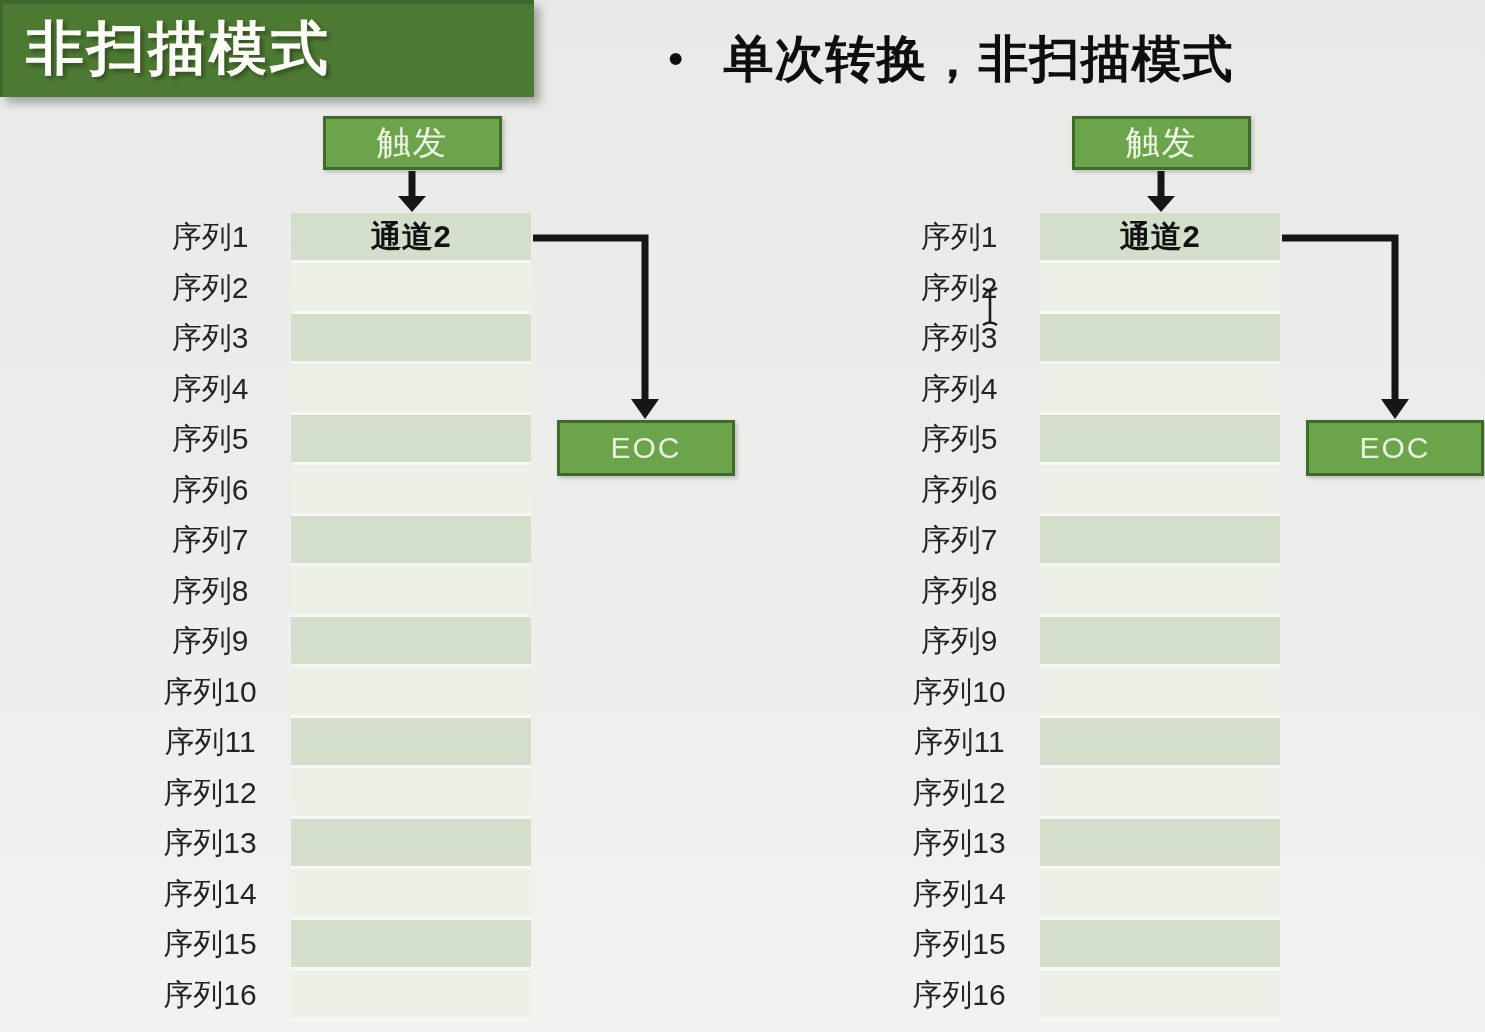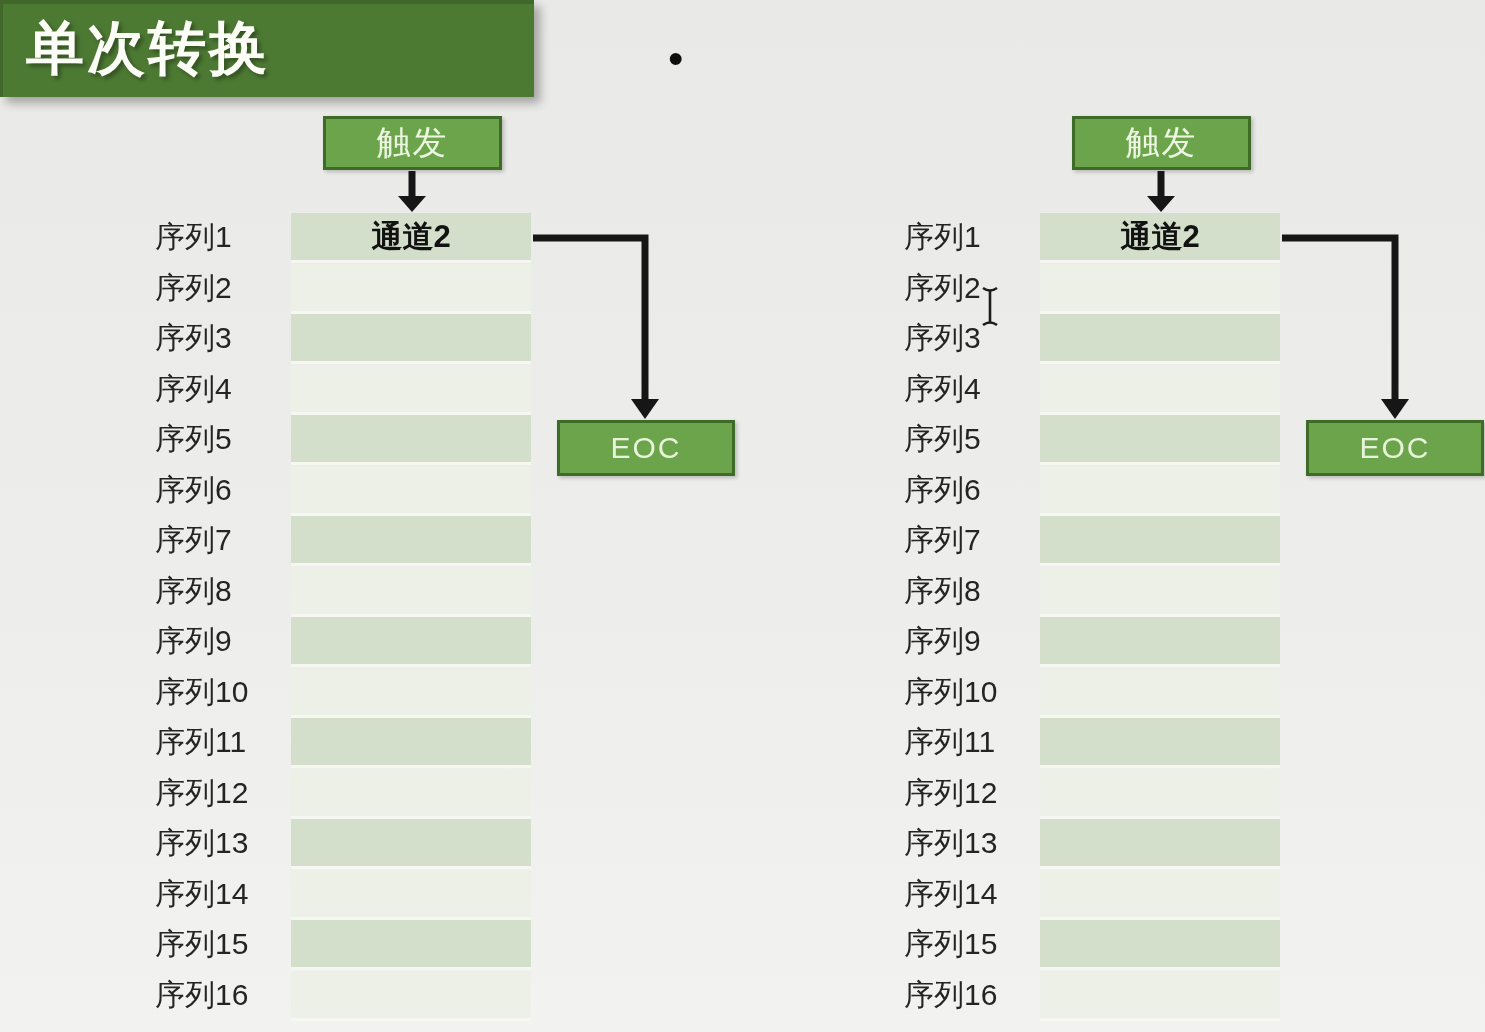--- a/index.html
+++ b/index.html
@@ -44,45 +44,46 @@
   .eoc {
     position:absolute; left:402px; top:420px; width:178px; height:56px;
     background:var(--box-green); border:3px solid var(--box-border); box-sizing:border-box;
     display:flex; align-items:center; justify-content:center;
     color:#e8f4da; font-size:30px; letter-spacing:2px;
     box-shadow:2px 2px 4px rgba(0,0,0,.22);
   }
   .rows { position:absolute; left:0; top:213px; width:376px; }
   .seq-row { display:flex; height:50.5px; }
   .seq-label {
-    width:136px; box-sizing:border-box; padding-right:26px; text-align:left;
+    width:136px; box-sizing:border-box; padding-right:26px; text-align:center;
     font-size:30px; color:#242424; line-height:47.2px; white-space:nowrap;
   }
   .seq-cell {
     width:240px; height:47.2px; border-bottom:3.3px solid var(--gap);
     display:flex; align-items:center; justify-content:center;
     font-size:31px; font-weight:700; color:#121212;
   }
-  .seq-row.odd  .seq-cell { background:var(--row-odd); }
+  .seq-row.odd  .seq-cell { background:var(--row-odd);font-family:Liberation Mono, monospace; }
   .seq-row.even .seq-cell { background:var(--row-even); }
 
   svg.overlay { position:absolute; left:0; top:0; pointer-events:none; }
   .arrow-line { stroke:var(--arrow); stroke-width:7; fill:none; }
   .arrow-head { fill:var(--arrow); stroke:none; }
   .cursor-stroke { stroke:#1c1c1c; stroke-width:2.6; fill:none; }
 </style>
 </head>
 <body>
 
 <div class="title-box">
-  <span class="title-text">单次转换</span>
+  <span class="title-text">非扫描模式</span>
 </div>
 
 <div class="bullet-line">
   <span class="bullet-marker">•</span>
+  <span class="bullet-text">单次转换，非扫描模式</span>
 </div>
 
 <div class="diagram d-left">
   <div class="trigger">
     <span>触发</span>
   </div>
   <div class="rows">
       <div class="seq-row odd">
         <div class="seq-label">序列1</div>
         <div class="seq-cell">通道2</div>

